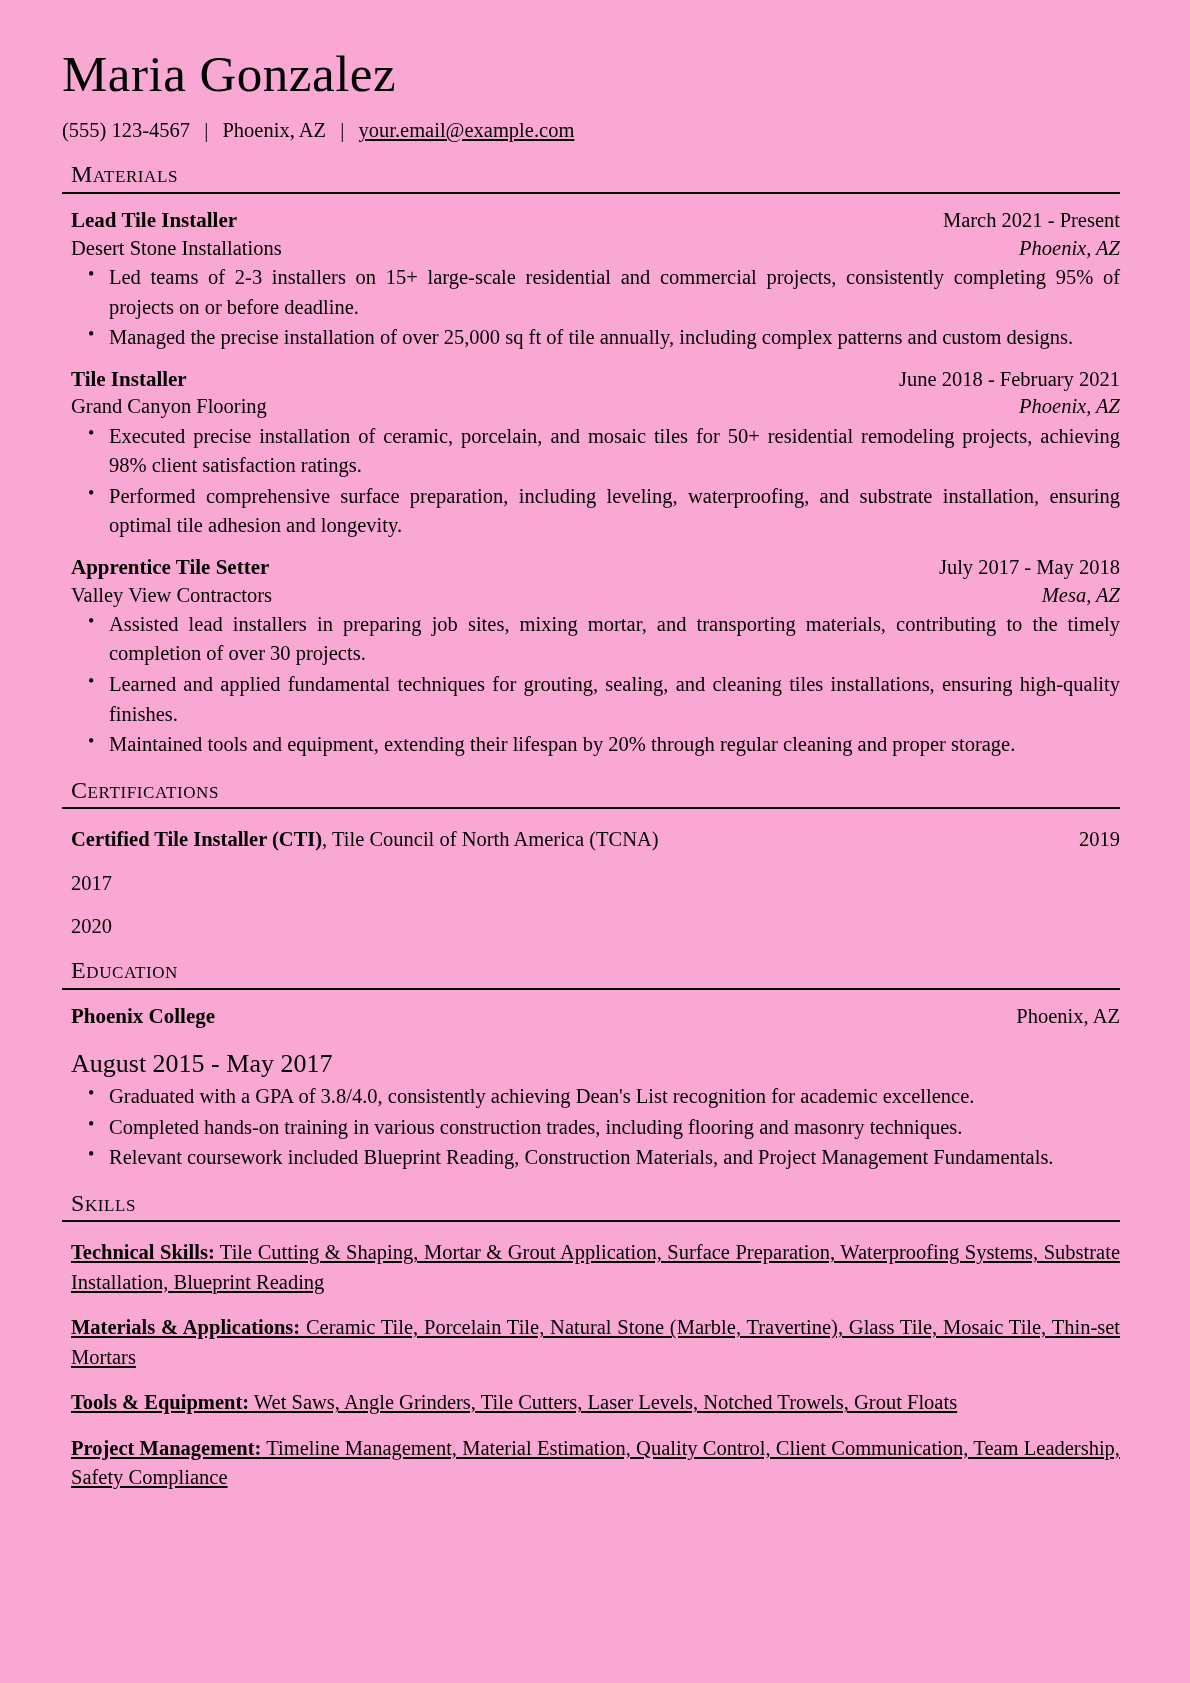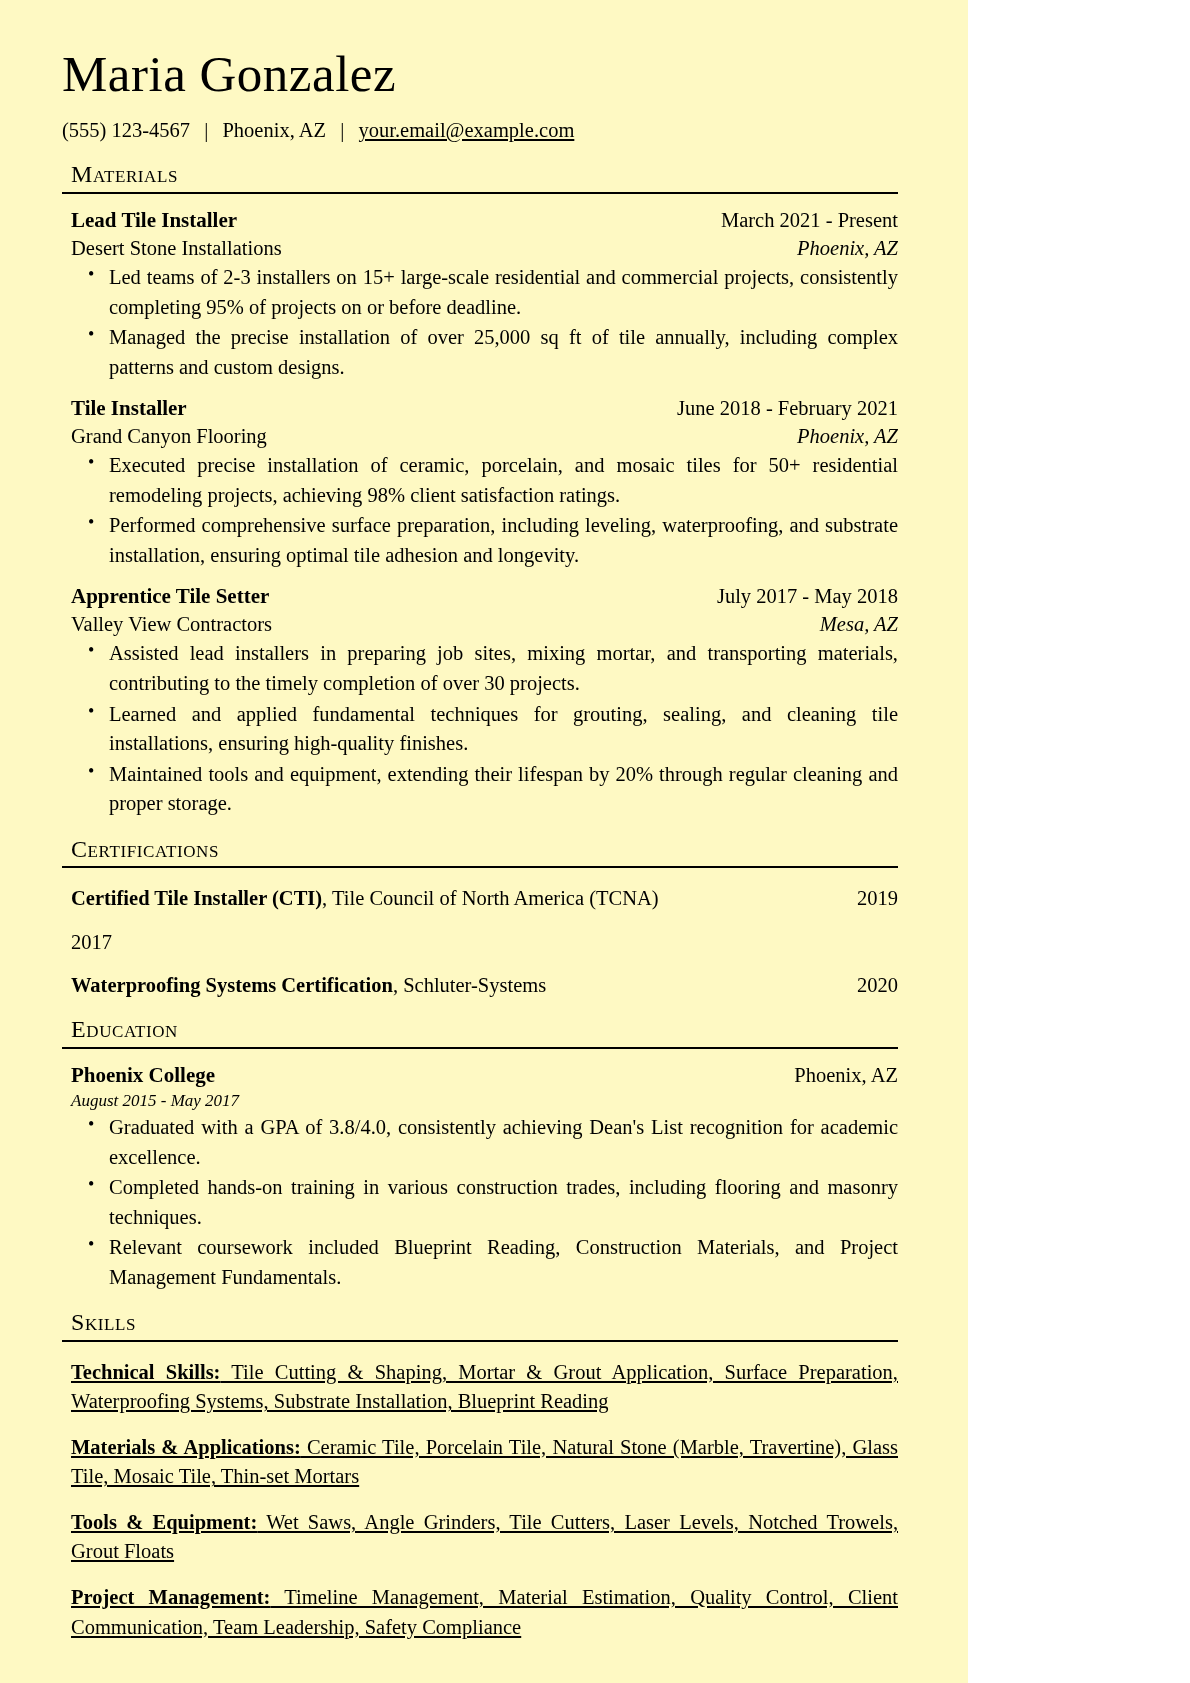--- a/index.html
+++ b/index.html
@@ -9,23 +9,23 @@
   }
   body {
     width: 1190px;
     height: 1683px;
     font-family: "Liberation Serif", "DejaVu Serif", serif;
     color: #000000;
     overflow: hidden;
   }
   .page {
     position: relative;
-    width: 968px;
+    width: 1190px;
     height: 1683px;
-    background: #fef9c3;
+    background: #f9a8d4;
     box-sizing: border-box;
     padding: 40px 70px 40px 62px;
   }
 
   
   .name {
     font-size: 51px;
     font-weight: 400;
     letter-spacing: 0.5px;
     line-height: 1.05;
@@ -97,23 +97,23 @@
   .entry-loc {
     font-style: italic;
     font-size: 20.5px;
     white-space: nowrap;
   }
   .entry-degree {
     font-style: italic;
     font-size: 20.5px;
   }
   .entry-degree-date {
-    font-style: italic;
-    font-size: 17px;
-    white-space: nowrap;
+    font-size: 26px;
+    white-space: nowrap;
+    margin-top: 16px;
   }
 
   
   ul.bullets {
     list-style: none;
     margin: 1px 0 0 0;
     padding: 0;
   }
   ul.bullets li {
     position: relative;
@@ -229,41 +229,40 @@
       <div class="entry-row">
         <span class="entry-title">Apprentice Tile Setter</span>
         <span class="entry-date">July 2017 - May 2018</span>
       </div>
       <div class="entry-row">
         <span class="entry-sub">Valley View Contractors</span>
         <span class="entry-loc">Mesa, AZ</span>
       </div>
       <ul class="bullets">
         <li>Assisted lead installers in preparing job sites, mixing mortar, and transporting materials, contributing to the timely completion of over 30 projects.</li>
-        <li>Learned and applied fundamental techniques for grouting, sealing, and cleaning tile installations, ensuring high-quality finishes.</li>
+        <li>Learned and applied fundamental techniques for grouting, sealing, and cleaning tiles installations, ensuring high-quality finishes.</li>
         <li>Maintained tools and equipment, extending their lifespan by 20% through regular cleaning and proper storage.</li>
       </ul>
     </div>
   </div>
 
   <div class="section">
     <div class="section-title">Certifications</div>
     <div class="rule"></div>
 
     <div class="cert-row">
       <span><span class="cert-name">Certified Tile Installer (CTI)</span><span class="cert-issuer">, Tile Council of North America (TCNA)</span></span>
       <span class="cert-year">2019</span>
     </div>
 
     <div class="cert-row">
       <span class="cert-year">2017</span>
     </div>
 
     <div class="cert-row">
-      <span><span class="cert-name">Waterproofing Systems Certification</span><span class="cert-issuer">, Schluter-Systems</span></span>
       <span class="cert-year">2020</span>
     </div>
   </div>
 
   <div class="section">
     <div class="section-title">Education</div>
     <div class="rule"></div>
 
     <div class="entry">
       <div class="entry-row">

